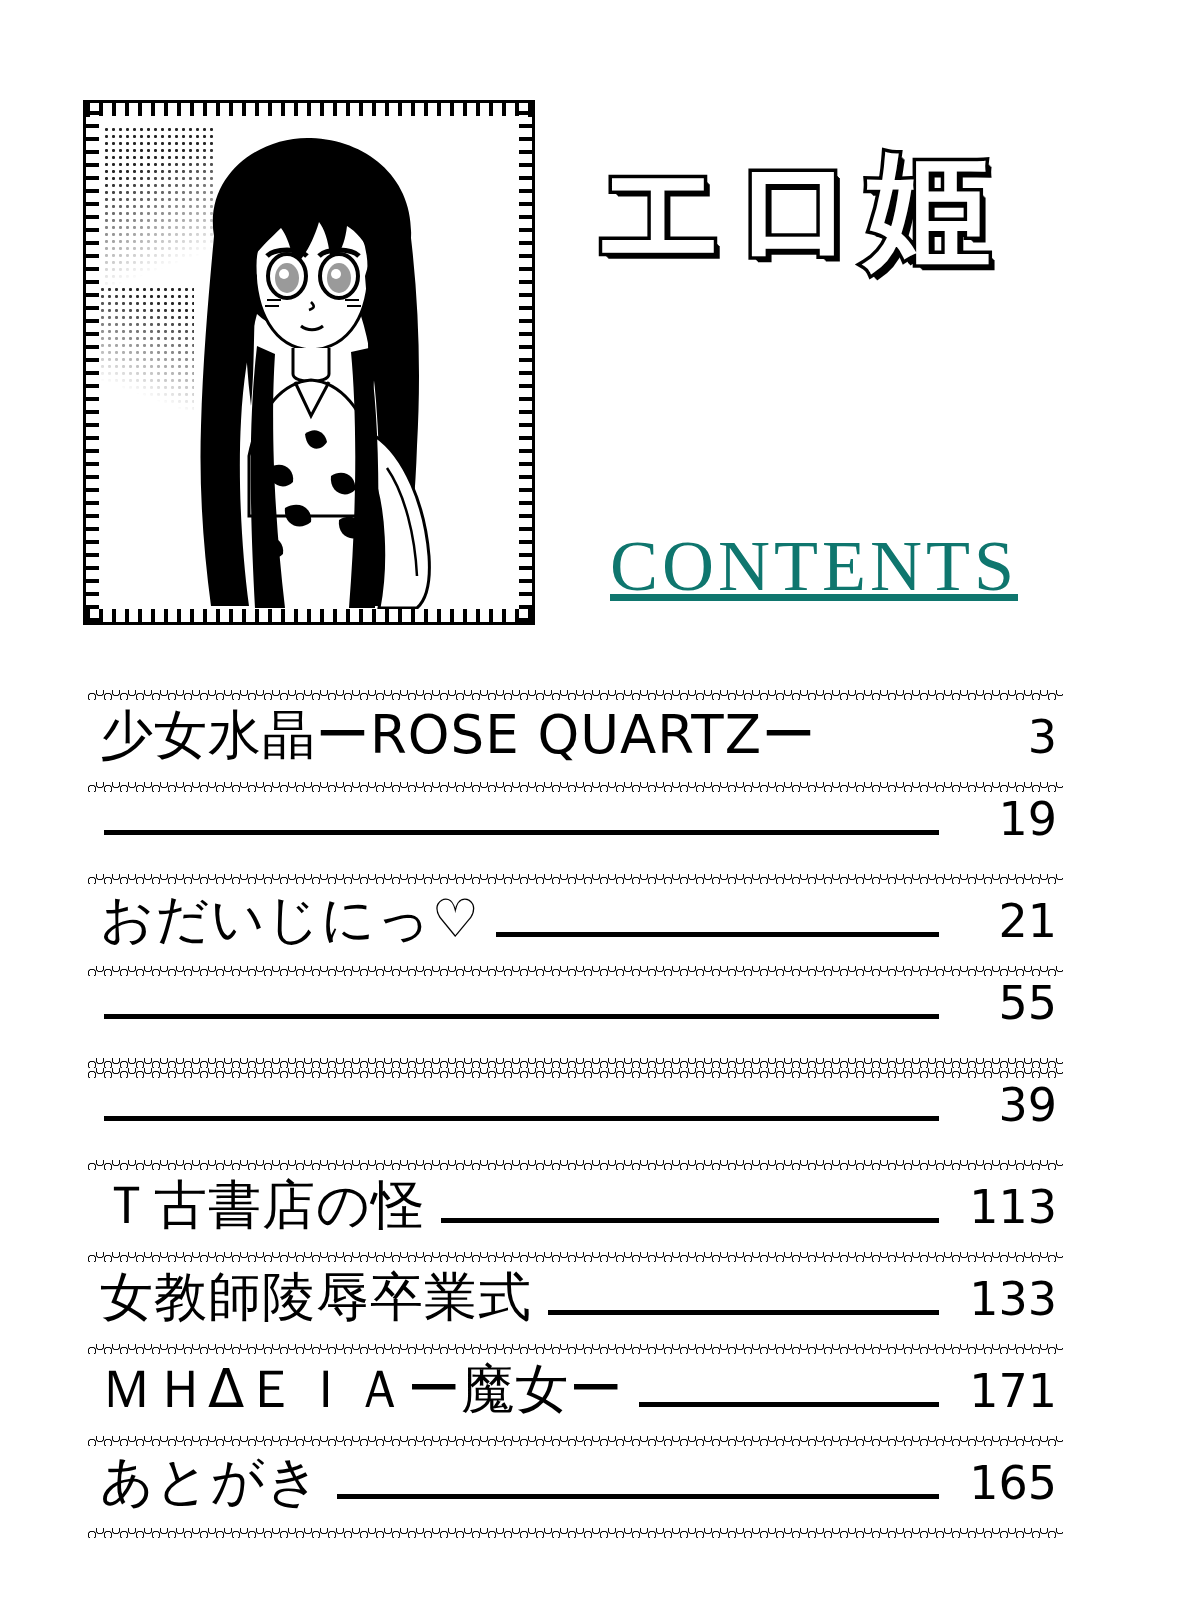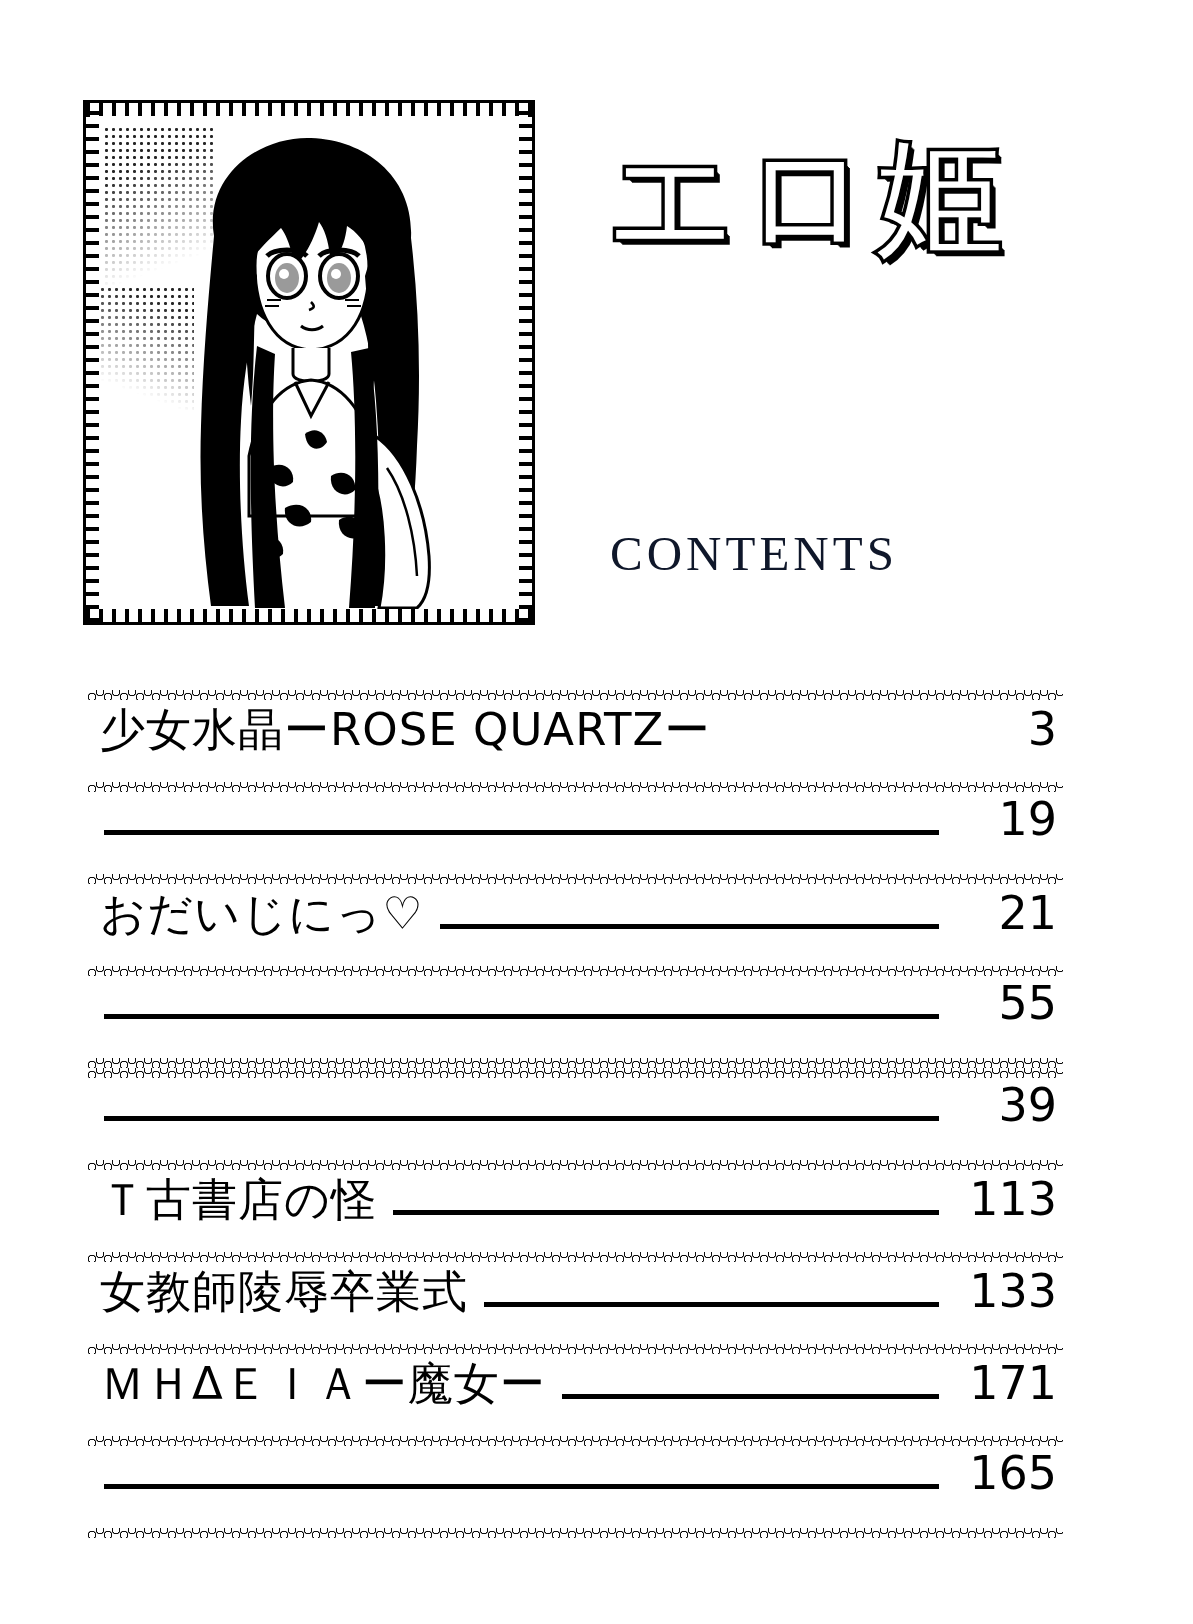--- a/index.html
+++ b/index.html
@@ -67,47 +67,47 @@
     position: absolute;
     left: 0; top: 0;
     width: 100%;
     height: 100%;
   }
 
   
   #series-title {
     position: absolute;
     left: 595px;
-    top: 132px;
+    top: 144px;
     width: 470px;
     font-family: "DejaVu Sans", sans-serif;
-    font-weight: normal;
+    font-weight: bold;
     font-size: 126px;
     letter-spacing: 6px;
     line-height: 1.05;
     color: #ffffff;
     -webkit-text-stroke: 7px #000;
     paint-order: stroke fill;
     text-shadow:
       6px 6px 0 #000,
       5px 5px 0 #000,
       4px 4px 0 #000;
     white-space: nowrap;
-    margin-left: 12px;
   }
 
   
   #contents-heading {
     position: absolute;
     left: 610px;
     top: 525px;
     font-family: "Liberation Serif", serif;
-    font-size: 49px;
+    font-size: 72px;
     letter-spacing: 4px;
-    color: #0f172a;
+    color: #0f766e;
+    text-decoration: underline;
   }
 
   
   #toc {
     position: absolute;
     left: 88px;
     top: 690px;
     width: 975px;
   }
   .toc-rule {
@@ -120,21 +120,21 @@
     background-repeat: repeat-x;
     opacity: .95;
   }
   .toc-row {
     display: flex;
     align-items: baseline;
     height: 82px;
   }
   .toc-title {
     font-family: "DejaVu Sans", sans-serif;
-    font-size: 45px;
+    font-size: 53px;
     letter-spacing: 1px;
     white-space: nowrap;
     padding-left: 12px;
   }
   .toc-leader {
     flex: 1 1 auto;
     height: 5px;
     background: #000;
     margin: 0 10px 13px 16px;
     min-width: 14px;
@@ -282,18 +282,19 @@
 
   <div class="toc-rule"></div>
   <div class="toc-row">
     <span class="toc-title">ＭＨΔＥＩＡー魔女ー</span>
     <span class="toc-leader"></span>
     <span class="toc-page">171</span>
   </div>
 
   <div class="toc-rule"></div>
   <div class="toc-row">
+    <span class="toc-title">あとがき</span>
     <span class="toc-leader"></span>
     <span class="toc-page">165</span>
   </div>
 
   <div class="toc-rule"></div>
 </div>
 
 </body></html>

